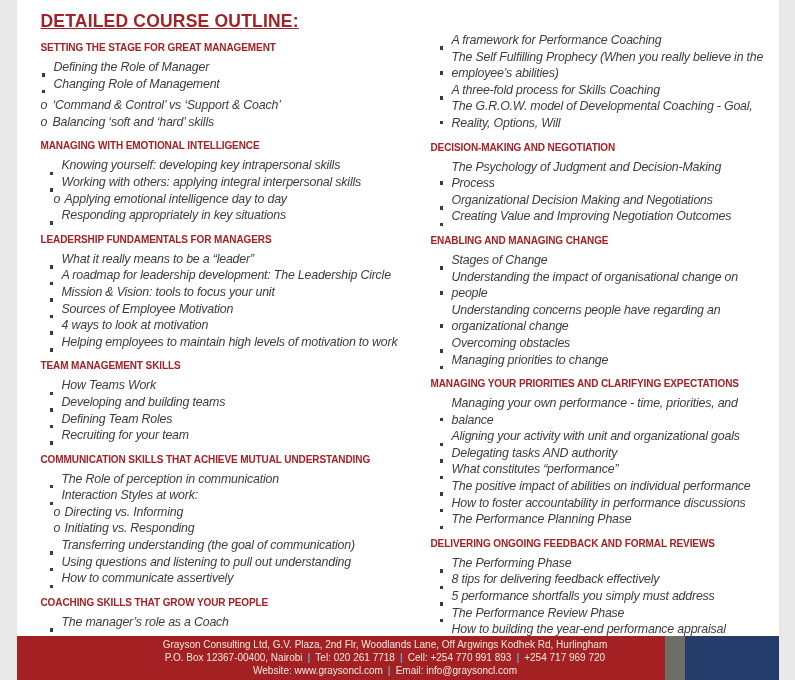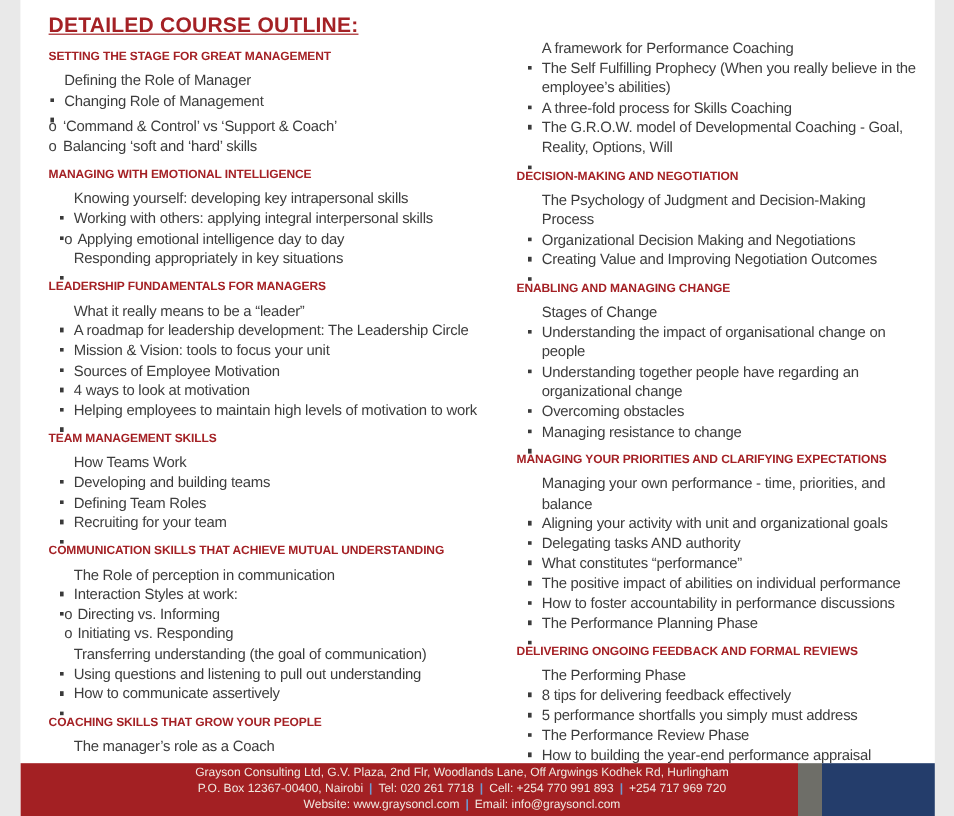--- a/index.html
+++ b/index.html
@@ -18,23 +18,24 @@
   .page-title{
     font-size:17.5px;line-height:22px;font-weight:700;color:var(--red,#a42125);
     text-decoration:underline;margin:2px 0 8px 0;letter-spacing:0.2px;
   }
   .sec{margin:0;}
   .sec-h{
     font-size:10px;line-height:15px;font-weight:700;color:var(--red,#a42125);
     margin:8px 0 4px 0;letter-spacing:-0.1px;white-space:nowrap;
   }
   .item{
-    display:flex;align-items:flex-end;
+    display:flex;align-items:center;
     font-size:12.4px;line-height:16.6px;color:var(--text,#3d3d3d);
     letter-spacing:-0.2px;
+    font-style:italic;
   }
   .item.gap{margin-top:5px;}
   .marker{flex:0 0 13px;margin-left:8px;position:relative;}
   .marker.square::before{
     content:"";position:absolute;left:1px;top:6px;width:3.5px;height:3.5px;
     background:#3a3a3a;
   }
   .item.sub .marker{flex:0 0 11px;margin-left:13px;}
   .sec.flush .marker{margin-left:0;}
   .sec.flush .item.sub .marker{margin-left:0;flex-basis:12px;}
@@ -221,29 +222,29 @@
             <div class="item">
               <span class="marker square"></span>
               <span class="txt">Stages of Change</span>
             </div>
             <div class="item">
               <span class="marker square"></span>
               <span class="txt">Understanding the impact of organisational change on people</span>
             </div>
             <div class="item">
               <span class="marker square"></span>
-              <span class="txt">Understanding together people have regarding an organizational change</span>
+              <span class="txt">Understanding concerns people have regarding an organizational change</span>
             </div>
             <div class="item">
               <span class="marker square"></span>
               <span class="txt">Overcoming obstacles</span>
             </div>
             <div class="item">
               <span class="marker square"></span>
-              <span class="txt">Managing resistance to change</span>
+              <span class="txt">Managing priorities to change</span>
             </div>
           </section>
           <section class="sec">
             <h3 class="sec-h">MANAGING YOUR PRIORITIES AND CLARIFYING EXPECTATIONS</h3>
             <div class="item">
               <span class="marker square"></span>
               <span class="txt">Managing your own performance - time, priorities, and balance</span>
             </div>
             <div class="item">
               <span class="marker square"></span>

